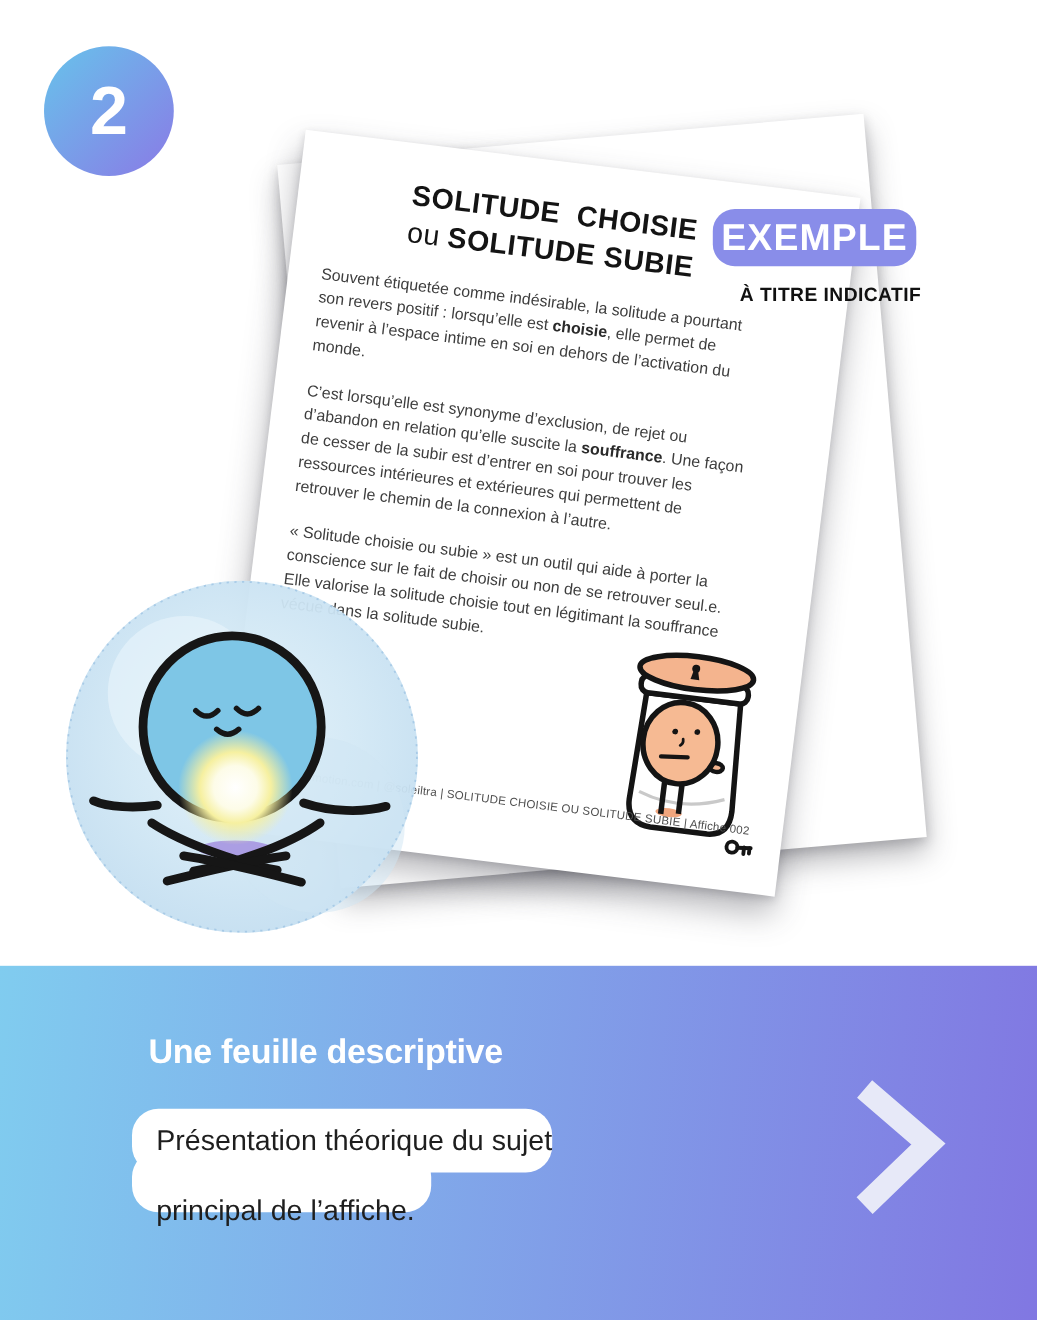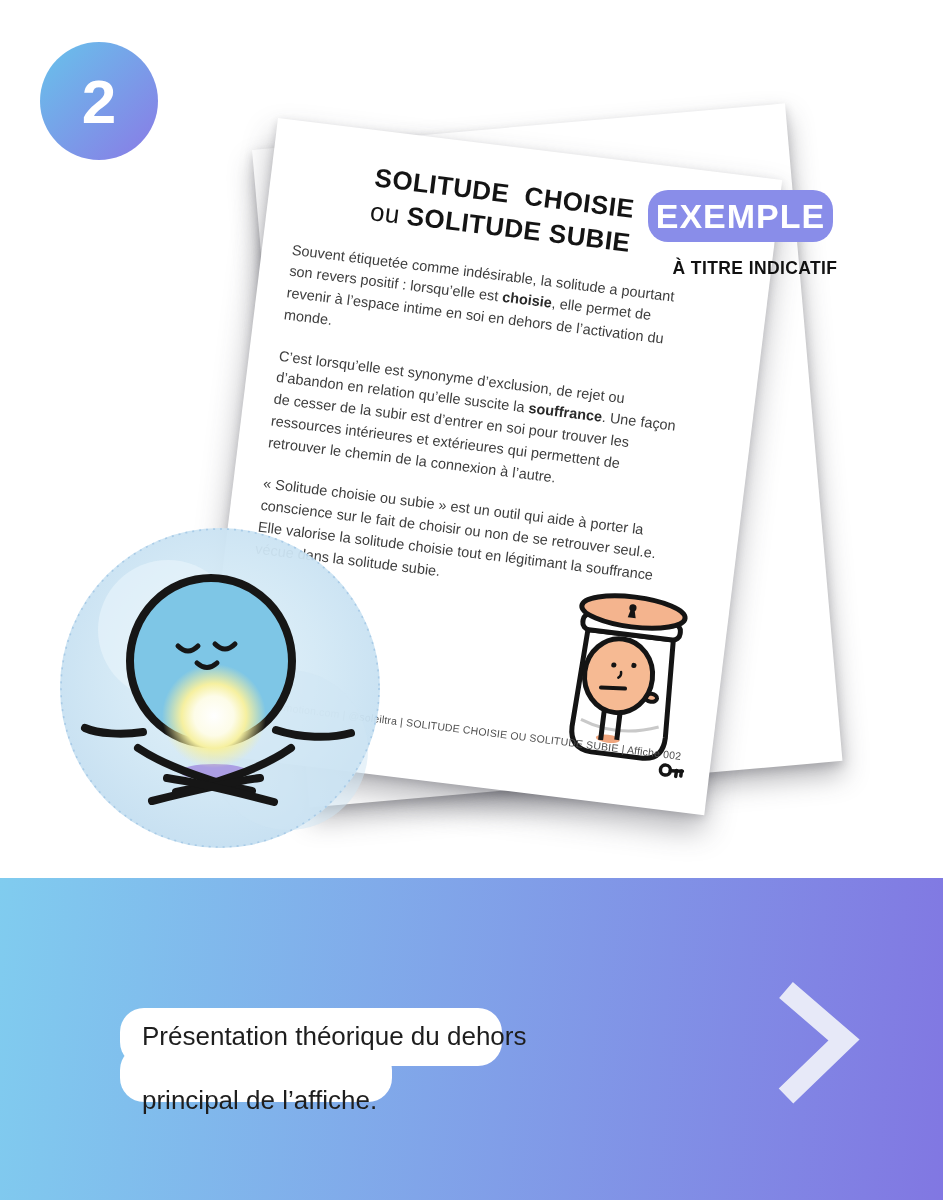--- a/index.html
+++ b/index.html
@@ -177,24 +177,25 @@
       <circle cx="166" cy="196" r="52" fill="url(#glow)"></circle>
     </g>
     <g stroke="#161616" stroke-width="5" stroke-linecap="round" fill="none">
       <path d="M130,126 q10,10 20,0"></path>
       <path d="M167,124 q10,10 20,0"></path>
       <path d="M149,143 q10,9 20,0"></path>
     </g>
   </svg>
 
   <div class="bottom-panel"></div>
+  <div class="panel-heading">Une feuille descriptive</div>
 
   <div class="bubble-part bubble-top"></div>
   <div class="bubble-part bubble-bottom"></div>
-  <div class="bubble-text bubble-line1">Présentation théorique du dehors</div>
+  <div class="bubble-text bubble-line1">Présentation théorique du sujet</div>
   <div class="bubble-text bubble-line2">principal de l’affiche.</div>
 
   <button class="next-button">
     <svg viewBox="0 0 90 126" width="90" height="126">
       <polyline points="14,10 72,60 14,116" fill="none" stroke="#e7e9f8" stroke-width="21" stroke-linecap="butt" stroke-linejoin="miter"></polyline>
     </svg>
   </button>
 
 </div>
 

